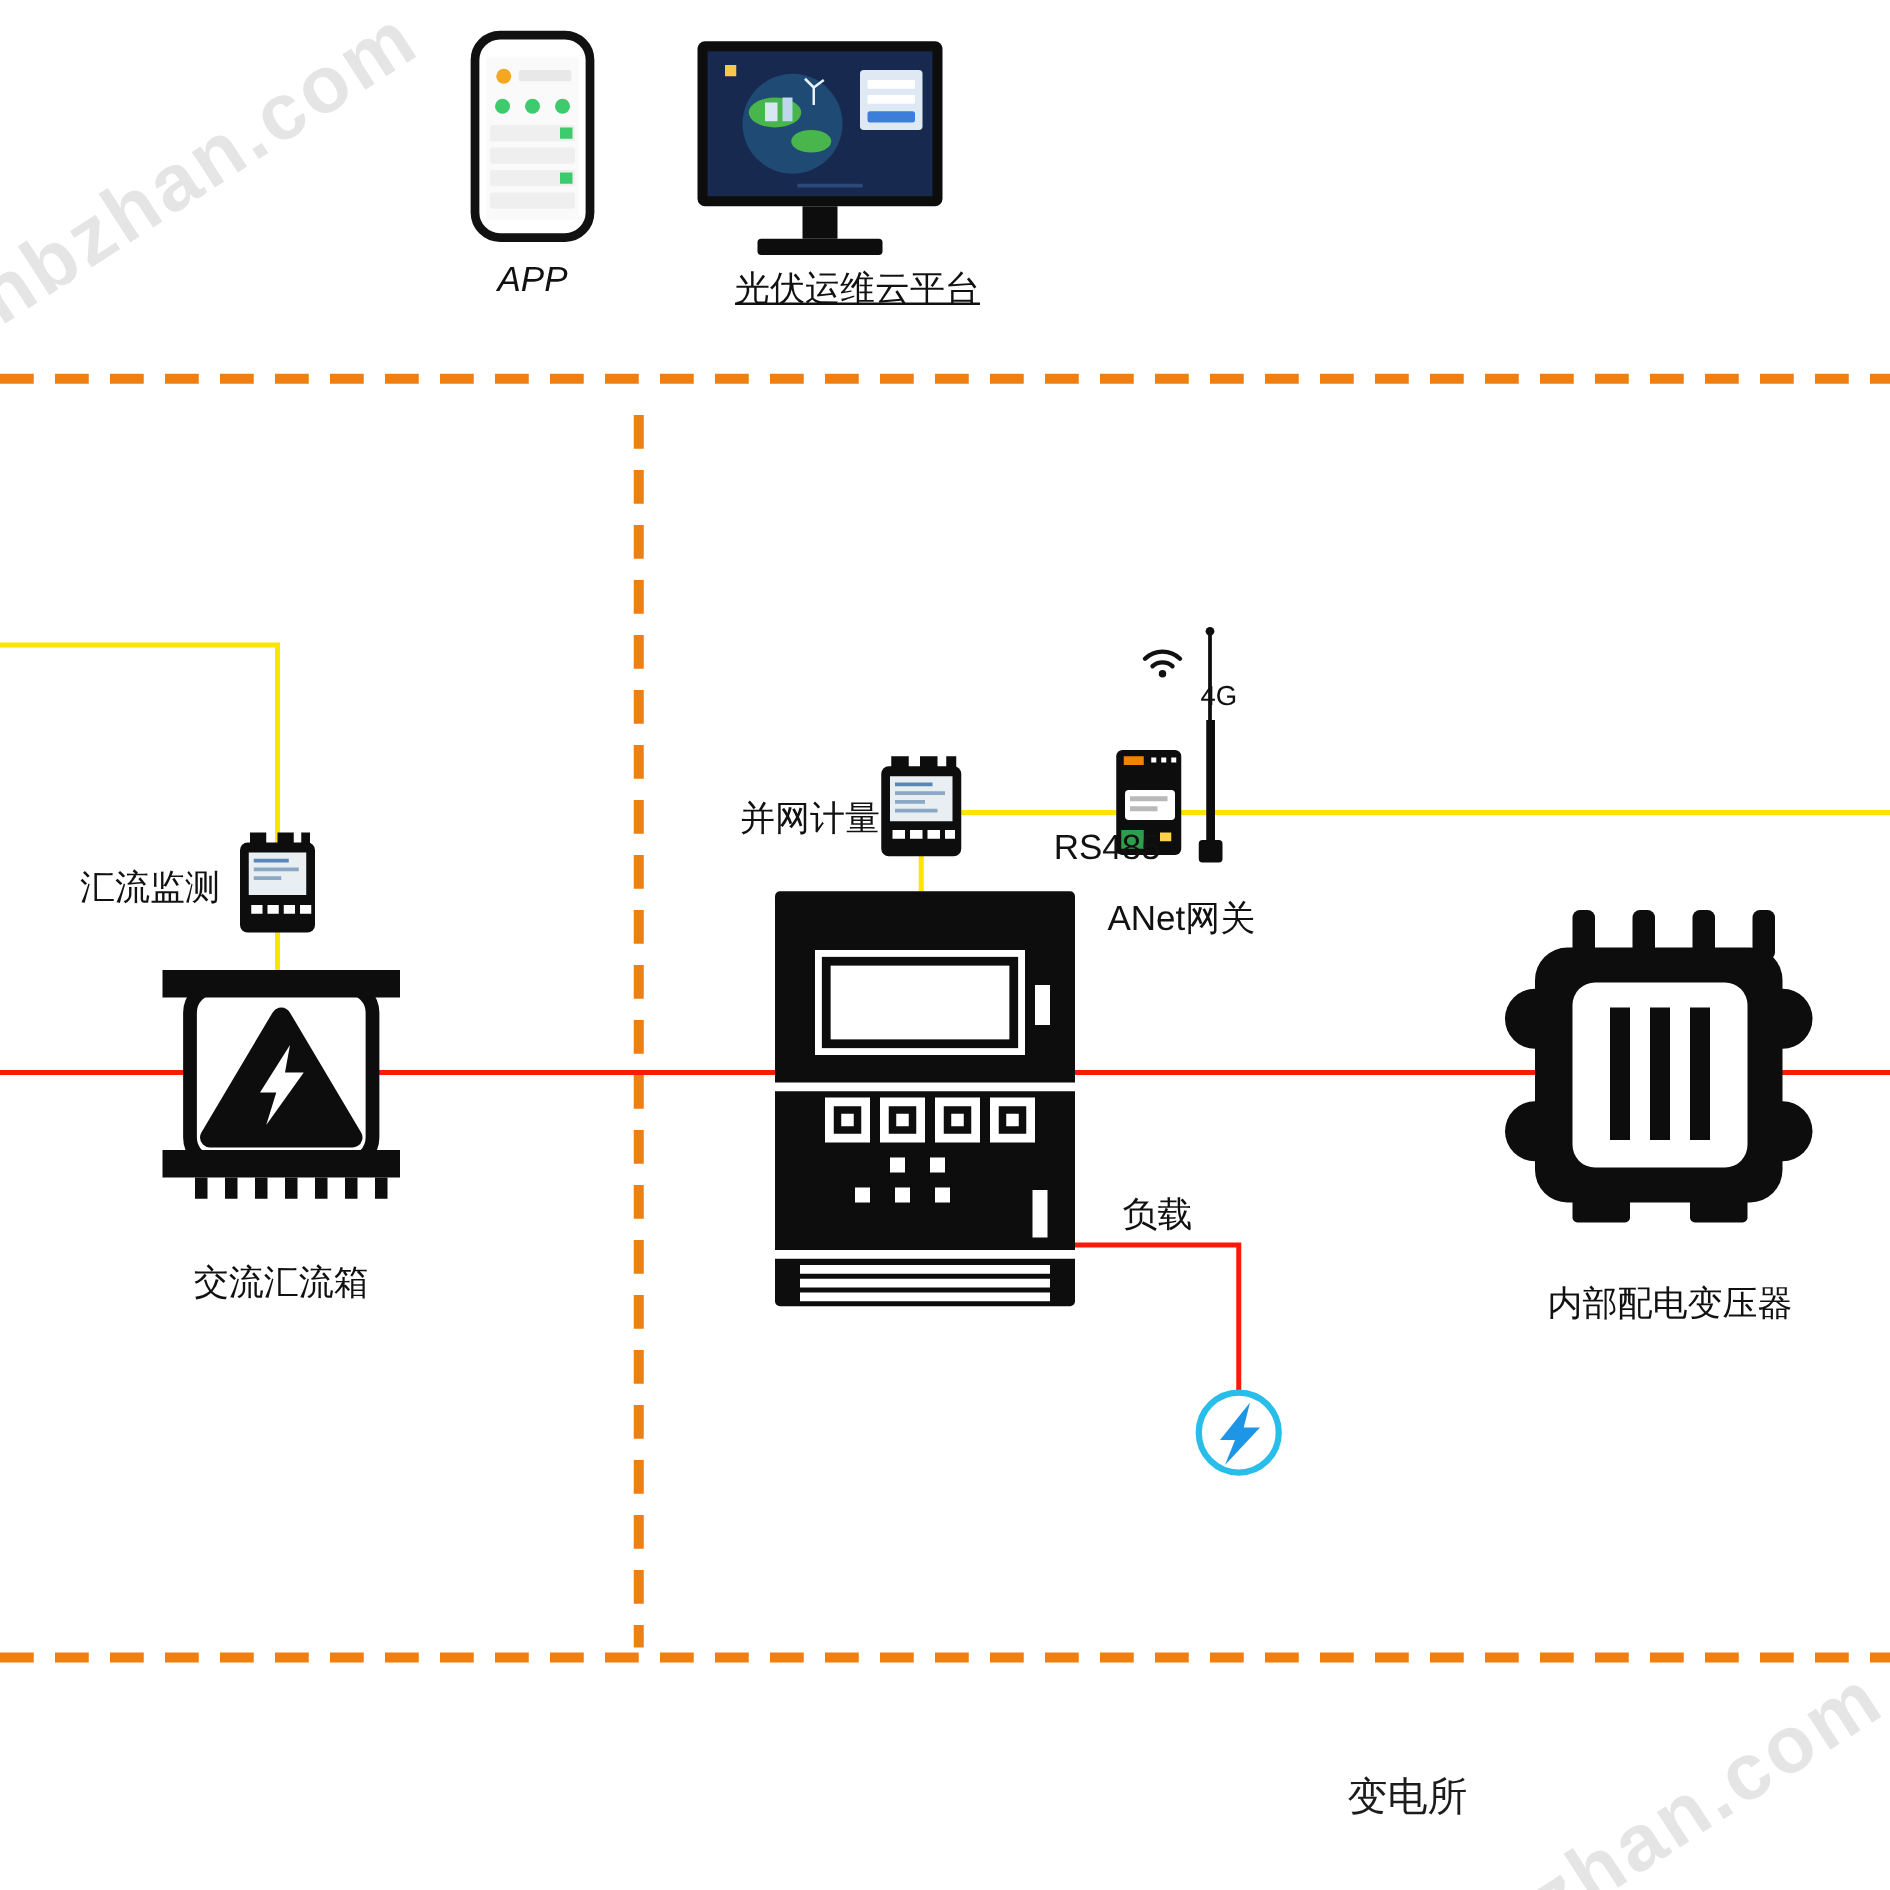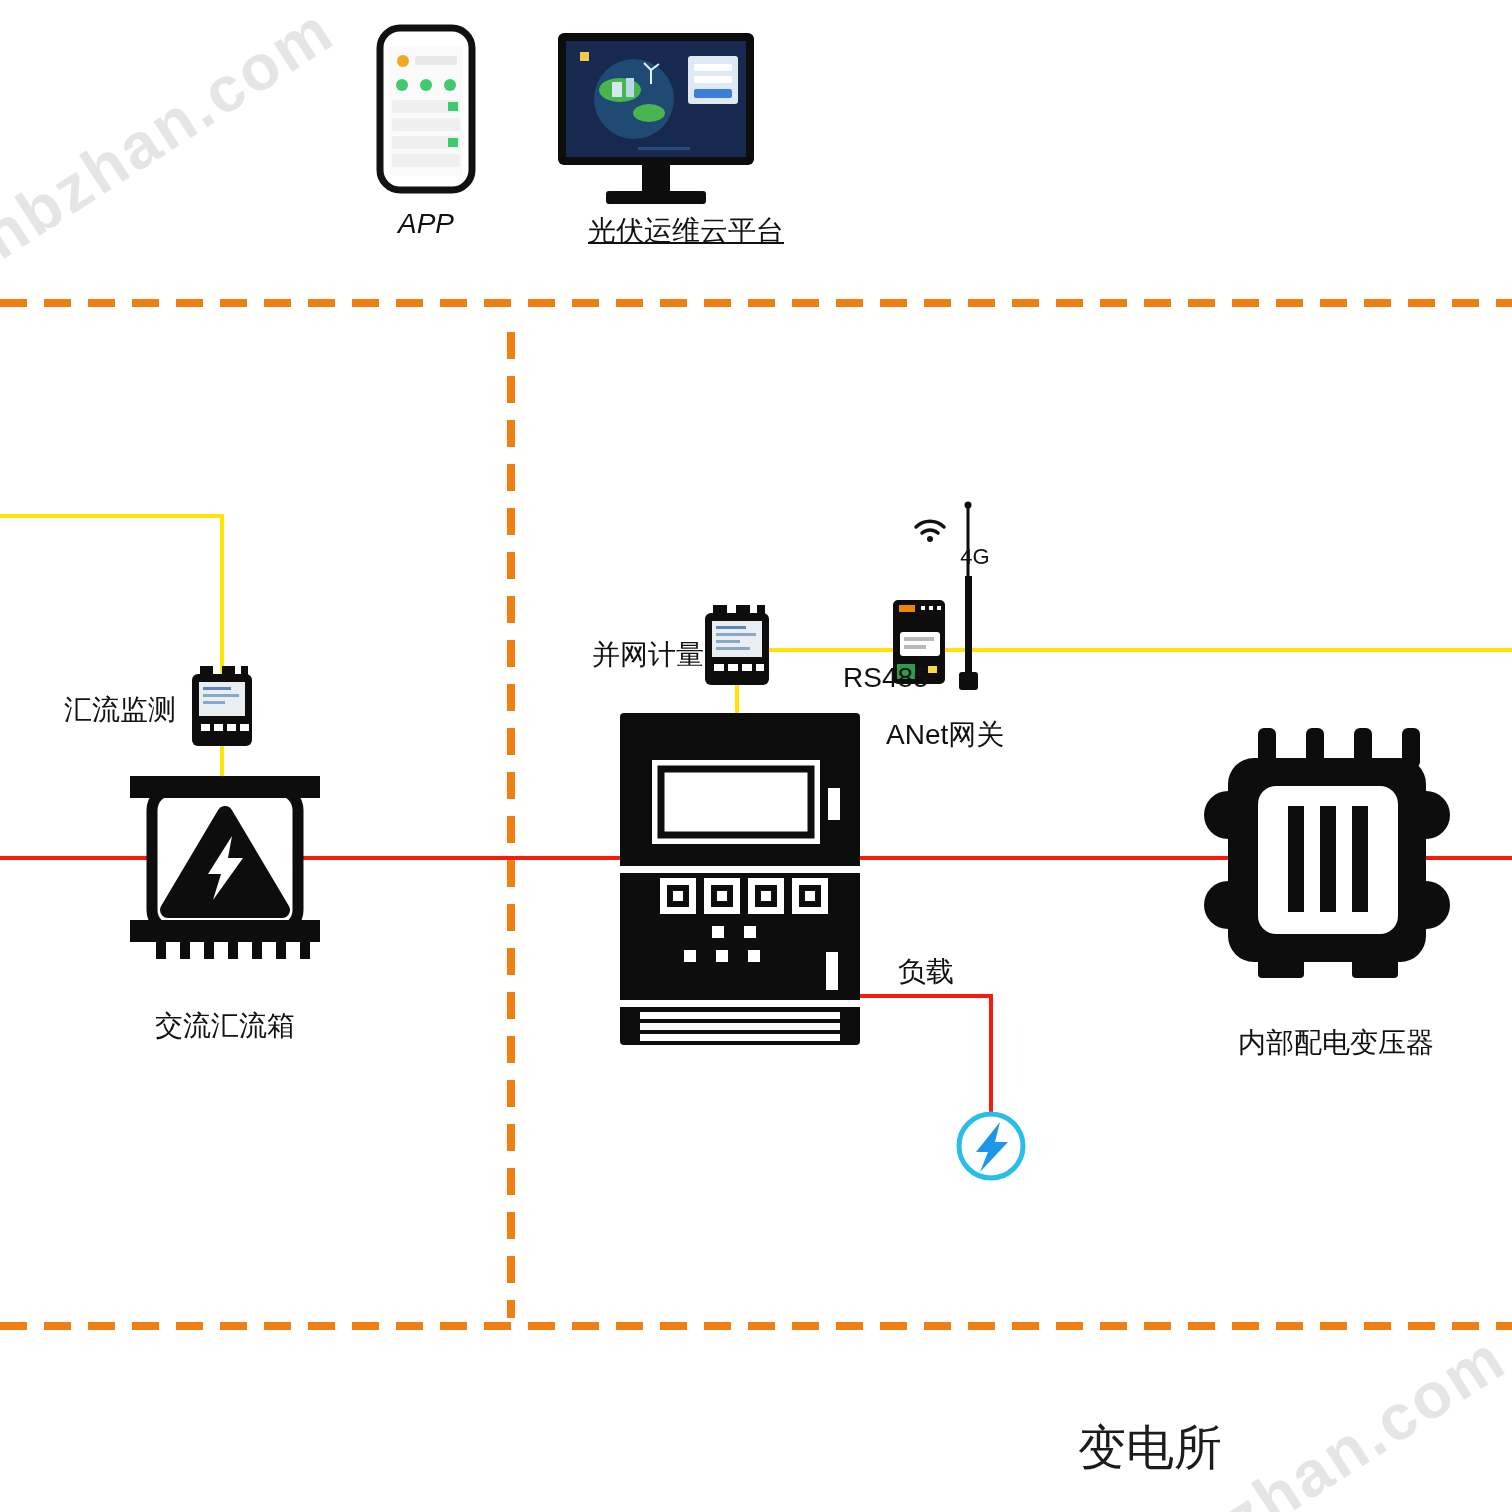--- a/index.html
+++ b/index.html
@@ -6,21 +6,21 @@
   html,body { background:#ffffff; }
   .stage {
     position:relative; width:1512px; height:1512px;
     background:#ffffff; overflow:hidden;
     font-family:"Liberation Sans","DejaVu Sans",sans-serif;
   }
   .stage svg { position:absolute; left:0; top:0; }
   .lbl { position:absolute; color:#111111; font-size:28px; white-space:nowrap; }
   .lbl.center { text-align:center; }
   .lbl.small { font-size:22px;margin-left:44px; }
-  .lbl.big { font-size:48px; font-weight:500; color:#1c1c1c; }
+  .lbl.big { font-size:32px; font-weight:500; color:#1c1c1c; }
   .watermark {
     position:absolute; color:rgba(168,168,168,0.30);
     font-size:64px; font-weight:700; letter-spacing:3px;
     transform:rotate(-33deg); white-space:nowrap; pointer-events:none;
   }
 </style>
 </head>
 <body>
 
 <div class="stage">

